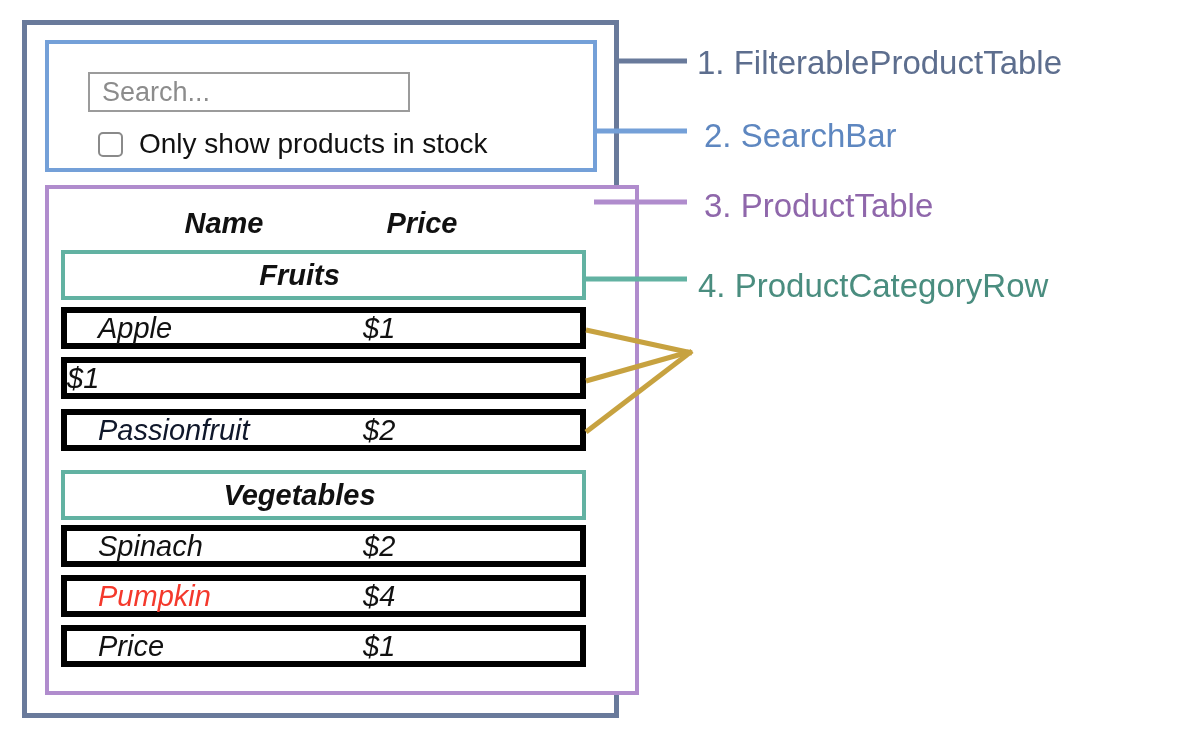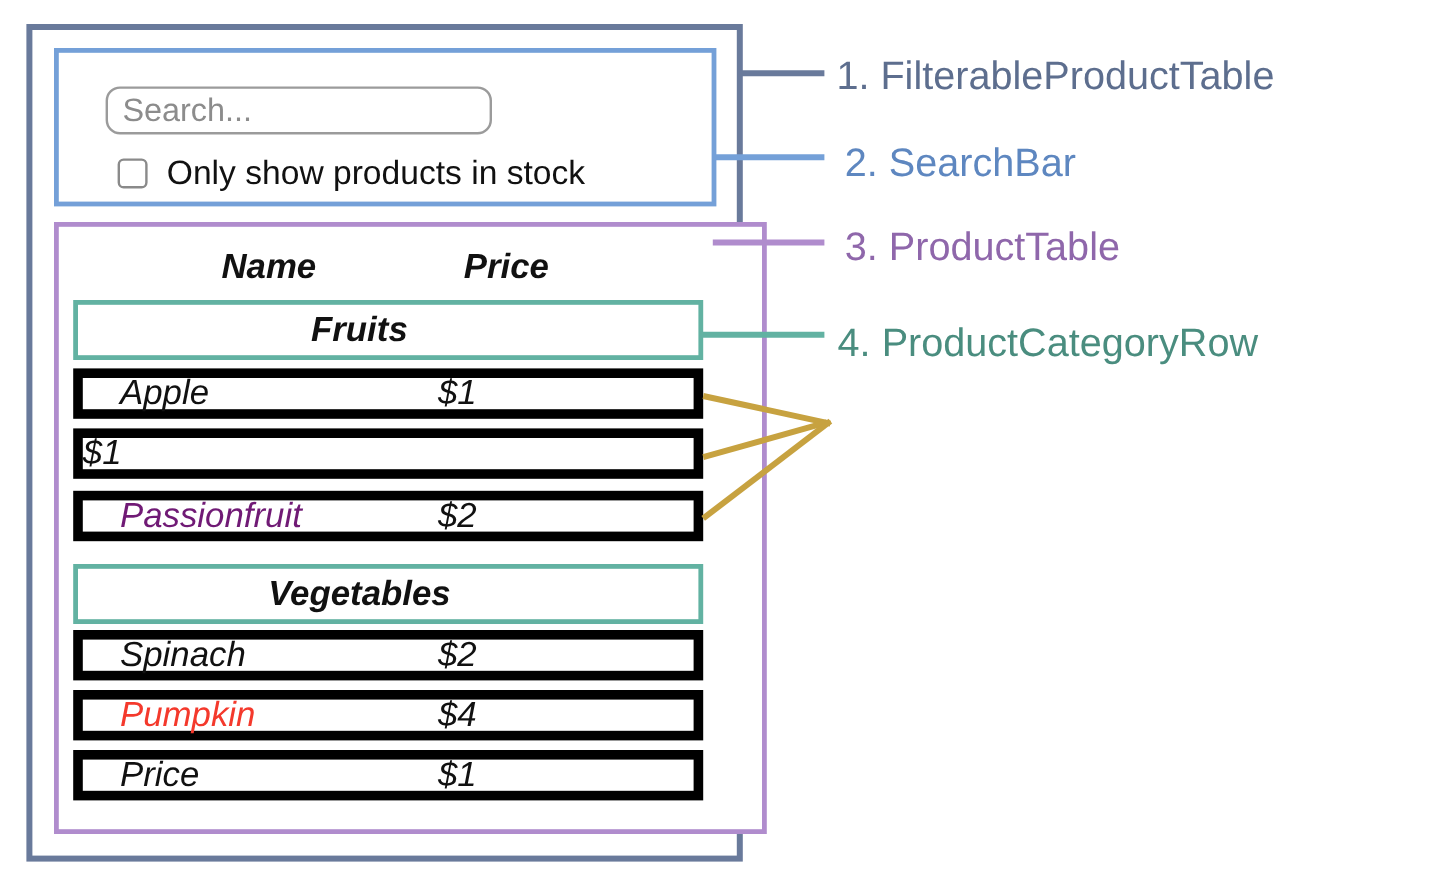--- a/index.html
+++ b/index.html
@@ -8,21 +8,21 @@
     font-family:"Liberation Sans",sans-serif;overflow:hidden;
   }
   .box{position:absolute;box-sizing:border-box;background:#ffffff;}
   
   .outer-box{left:22px;top:20px;width:597px;height:698px;border:5px solid #697a9b;}
   .searchbar-box{left:18px;top:15px;width:552px;height:132px;border:4px solid #74a0d8;}
   .producttable-box{left:18px;top:160px;width:594px;height:510px;border:4px solid #b08ccd;font-style:italic;}
   
   .search-input{
     position:absolute;left:39px;top:28px;width:322px;height:40px;
-    box-sizing:border-box;border:2px solid #9b9b9b;border-radius:12px;
+    box-sizing:border-box;border:2px solid #9b9b9b;border-radius:0;
     font-family:"Liberation Sans",sans-serif;font-size:27px;color:#333;
     padding:0 12px;outline:none;background:#fff;
   }
   .search-input::placeholder{color:#8c8c8c;}
   .stock-row{position:absolute;left:49px;top:84px;display:flex;align-items:center;gap:16px;}
   .checkbox{
     width:25px;height:25px;box-sizing:border-box;border:2px solid #8a8a8a;
     border-radius:5px;background:#fff;cursor:pointer;flex:none;
   }
   .stock-label{font-size:28px;color:#111111;white-space:nowrap;}
@@ -33,21 +33,21 @@
     font-weight:bold;font-size:29px;color:#111111;white-space:nowrap;
   }
   .th-name{left:163px;}
   .th-price{left:361px;}
   .category-row{
     position:absolute;left:12px;width:525px;height:50px;border:4px solid #62b2a2;
     box-sizing:border-box;text-align:center;line-height:42px;
     font-weight:bold;font-size:29px;color:#111111;padding-right:48px;background:#fff;
   }
   .product-row{
-    position:absolute;left:12px;width:525px;height:42px;border:8px solid #000000;
+    position:absolute;left:12px;width:525px;height:42px;border:6px solid #000000;
     box-sizing:border-box;display:flex;align-items:center;
     font-size:29px;color:#111111;background:#fff;
   }
   .cell-name{margin-left:31px;width:265px;flex:none;white-space:nowrap;}
   .cell-price{flex:none;white-space:nowrap;}
   
   .legend-item{position:absolute;font-size:33px;font-weight:500;white-space:nowrap;}
   .lg-1{left:697px;top:44px;}
   .lg-2{left:704px;top:117px;}
   .lg-3{left:704px;top:187px;}
@@ -81,21 +81,21 @@
       <div class="category-row" style="top:61px;">Fruits</div>
 
       <div class="product-row" style="top:118px;">
         <span class="cell-name" style="color: rgb(17, 17, 17);">Apple</span>
         <span class="cell-price">$1</span>
       </div>
       <div class="product-row" style="top:168px;">
         <span class="cell-price">$1</span>
       </div>
       <div class="product-row" style="top:220px;">
-        <span class="cell-name" style="color: #701a75;">Passionfruit</span>
+        <span class="cell-name" style="color: #0f172a;">Passionfruit</span>
         <span class="cell-price">$2</span>
       </div>
 
       <div class="category-row" style="top:281px;">Vegetables</div>
 
       <div class="product-row" style="top:336px;">
         <span class="cell-name" style="color: rgb(17, 17, 17);">Spinach</span>
         <span class="cell-price">$2</span>
       </div>
       <div class="product-row" style="top:386px;">

